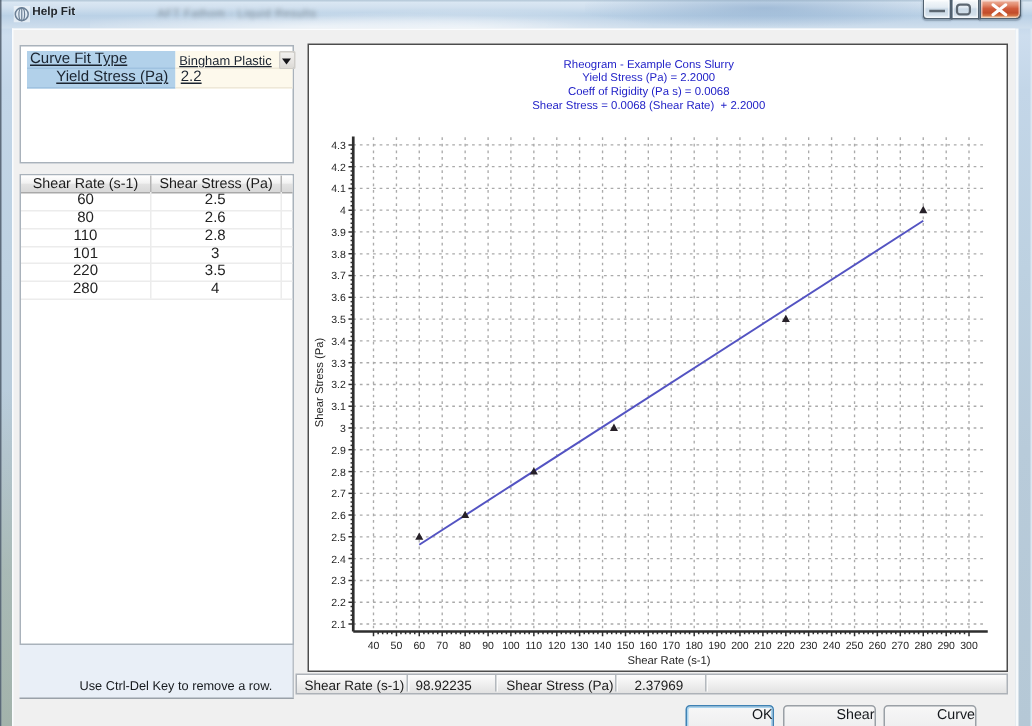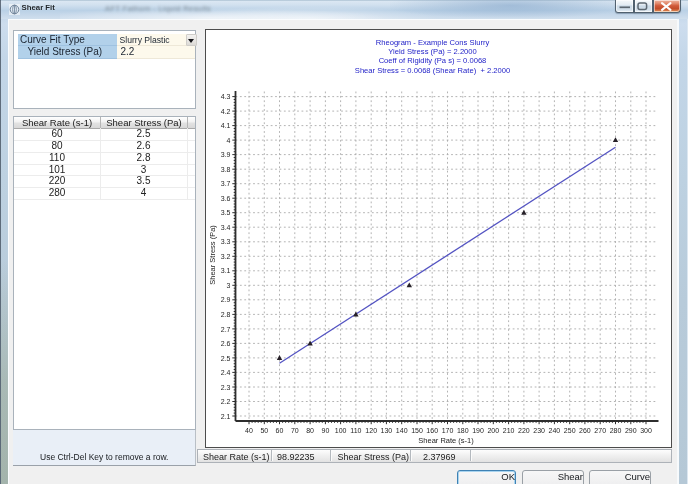--- a/index.html
+++ b/index.html
@@ -24,21 +24,21 @@
 .wb.b3 { left:37.5px; width:28.5px; border-radius:0 0 4px 0;
   background:linear-gradient(180deg,#efb7a4 0%,#e28a6d 28%,#d05a3a 48%,#c24c2a 72%,#d9804c 92%,#eab378 100%); }
 
 
 #client { left:8px; top:19px; width:669px; height:465px; background:#f0f0f0;
   border-left:1px solid #fafcfe; border-top:1px solid #fafcfe; }
 #rinner { left:677px; top:19px; width:2px; height:465px; background:#f7fafc; }
 
 
 #p1 { left:13px; top:30px; width:183px; height:79px; background:#fff; border:1px solid #a9b2bb; }
-.cell { position:absolute; font-size:10px; color:#1b2430; line-height:12.4px; white-space:nowrap; overflow:hidden; }
+.cell { position:absolute; font-size:10px; color:#1b2430; line-height:12.4px; white-space:nowrap; overflow:hidden;text-decoration:underline; }
 .blue { background:#b2d1ea; border-bottom:1px solid #9fc2e0; }
 .cream { background:#fdf9ec; border-bottom:1px solid #eee8d8; }
 #dd { left:185.5px; top:34.2px; width:11px; height:12.2px; background:linear-gradient(180deg,#f2f1ef,#e4e2df 70%,#dcdad6); border:1px solid #cfcdc9; border-radius:1px; }
 #dd:after { content:""; position:absolute; left:1.2px; top:3.8px; border-left:3.4px solid transparent; border-right:3.4px solid transparent; border-top:4.2px solid #16161a; }
 
 #p2 { left:13px; top:116px; width:183px; height:314px; background:#fff; border:1px solid #a9b2bb; }
 #hdr { left:14px; top:117px; width:181px; height:11.5px; background:linear-gradient(180deg,#ffffff,#f2f2f2 45%,#e2e2e2 55%,#d8d8d8); border-bottom:1px solid #a9a9a9; }
 .hcell { position:absolute; top:117px; height:11.5px; font-size:9.5px; color:#1c1c1c; text-align:center; line-height:11px; }
 .hdiv { position:absolute; top:117px; height:11.5px; width:1px; background:#b5b5b5; }
 .drow { position:absolute; height:11.7px; font-size:10px; color:#222; line-height:11.7px; text-align:center; }
@@ -71,40 +71,40 @@
 <div class="abs" id="topline"></div>
 <div class="abs" style="left:0;top:0;width:1px;height:484px;background:rgba(62,74,88,.75)"></div>
 <div class="abs" style="left:1px;top:260px;width:7px;height:224px;background:linear-gradient(180deg,rgba(158,172,148,0),rgba(152,166,140,.45) 55%,rgba(148,162,136,.55))"></div>
 <div class="abs" style="left:686.5px;top:19px;width:1.5px;height:465px;background:#dce7f1"></div>
 <svg class="abs" style="left:9px;top:3.5px" width="11" height="11" viewBox="0 0 11 11">
   <rect x="0" y="0" width="11" height="11" fill="#fdfefe" opacity=".55"></rect>
   <circle cx="5.5" cy="5.5" r="4.3" fill="none" stroke="#6b7f95" stroke-width="1"></circle>
   <ellipse cx="5.5" cy="5.5" rx="1.9" ry="4.3" fill="none" stroke="#6b7f95" stroke-width=".8"></ellipse>
   <line x1="5.5" y1="1.2" x2="5.5" y2="9.8" stroke="#6b7f95" stroke-width=".8"></line>
 </svg>
-<div class="abs" id="ttext">Shear Fit</div>
+<div class="abs" id="ttext">Help Fit</div>
 <div class="abs smudge" style="left:105px">AFT Fathom - Liquid Results</div>
 <div class="abs" id="wbtns">
   <div class="wb b1"></div>
     <div class="wb b2"></div>
     <div class="wb b3"></div>
   <svg style="position:absolute;left:0;top:0" width="67" height="15">
     <line x1="4.5" y1="7.3" x2="15" y2="7.3" stroke="#5d6872" stroke-width="1.7"></line>
     <rect x="23" y="3" width="8.6" height="6.6" rx="2" fill="none" stroke="#5d6872" stroke-width="1.5"></rect>
     <path d="M47 3.2 L55.5 9.8 M55.5 3.2 L47 9.8" stroke="#fdfdfd" stroke-width="2.1" stroke-linecap="round"></path>
   </svg>
 </div>
 
 <div class="abs" id="client"></div>
 <div class="abs" id="rinner"></div>
 
 <div class="abs" id="p1"></div>
 <div class="cell blue" style="left:17.5px;top:34px;width:99.5px;height:12.4px;padding-left:2.5px">Curve Fit Type</div>
-<div class="cell cream" style="left:117px;top:34px;width:78px;height:12.4px;padding-left:2.5px;font-size:8.6px;line-height:12.9px">Slurry Plastic</div>
-<div class="cell blue" style="left:17.5px;top:46.4px;width:99.5px;height:12.4px;padding-left:10px">Yield Stress (Pa)</div>
+<div class="cell cream" style="left:117px;top:34px;width:78px;height:12.4px;padding-left:2.5px;font-size:8.6px;line-height:12.9px">Bingham Plastic</div>
+<div class="cell blue" style="left:17.5px;top:46.4px;width:99.5px;height:12.4px;padding-left:20px">Yield Stress (Pa)</div>
 <div class="cell cream" style="left:117px;top:46.4px;width:78px;height:12.4px;padding-left:3.5px">2.2</div>
 <div class="abs" id="dd"></div>
 
 <div class="abs" id="p2"></div>
 <div class="abs" id="hdr"></div>
 <div class="hcell" style="left:14px;width:86px">Shear Rate (s-1)</div>
 <div class="hcell" style="left:101px;width:86px">Shear Stress (Pa)</div>
 <div class="hdiv" style="left:100px"></div>
 <div class="hdiv" style="left:187px"></div>
 <div class="drow" style="left:14px;top:128.4px;width:86px">60</div>
@@ -122,21 +122,21 @@
 <div class="drow" style="left:14px;top:175.2px;width:86px">220</div>
 <div class="drow" style="left:101px;top:175.2px;width:85px">3.5</div>
 <div class="rdiv" style="top:186.9px"></div>
 <div class="drow" style="left:14px;top:186.9px;width:86px">280</div>
 <div class="drow" style="left:101px;top:186.9px;width:85px">4</div>
 <div class="rdiv" style="top:198.6px"></div>
 <div class="abs" style="left:100px;top:128.4px;width:1px;height:71px;background:#ececec"></div>
 <div class="abs" style="left:187px;top:128.4px;width:1px;height:71px;background:#ececec"></div>
 
 <div class="abs" id="note">
-  <div style="left:27px;top:22.2px">Use Ctrl-Del Key to remove a row.</div>
+  <div style="left:40px;top:22.2px">Use Ctrl-Del Key to remove a row.</div>
 </div>
 
 <div class="abs" id="status">
   <span style="left:5px">Shear Rate (s-1)</span>
   <span style="left:79px">98.92235</span>
   <span style="left:139.5px">Shear Stress (Pa)</span>
   <span style="left:225px">2.37969</span>
 </div>
 <div class="ssep" style="left:271px"></div>
 <div class="ssep" style="left:330px"></div>

